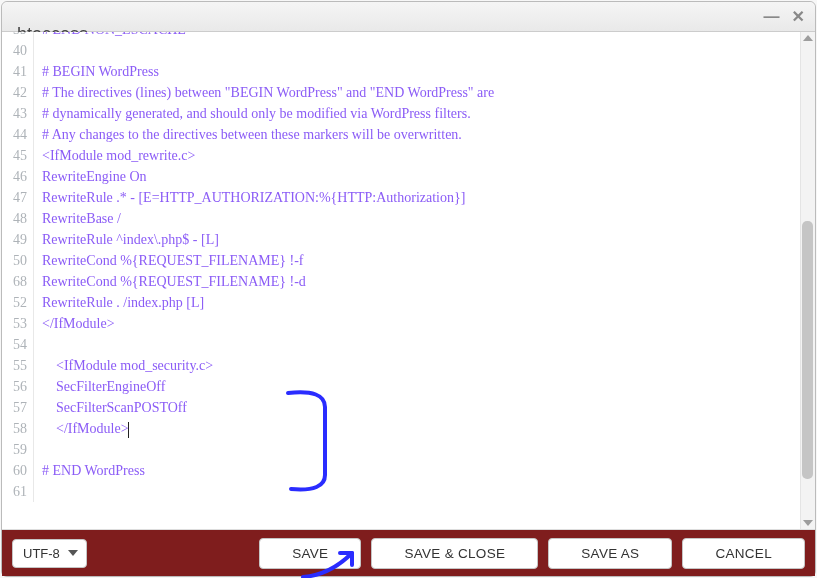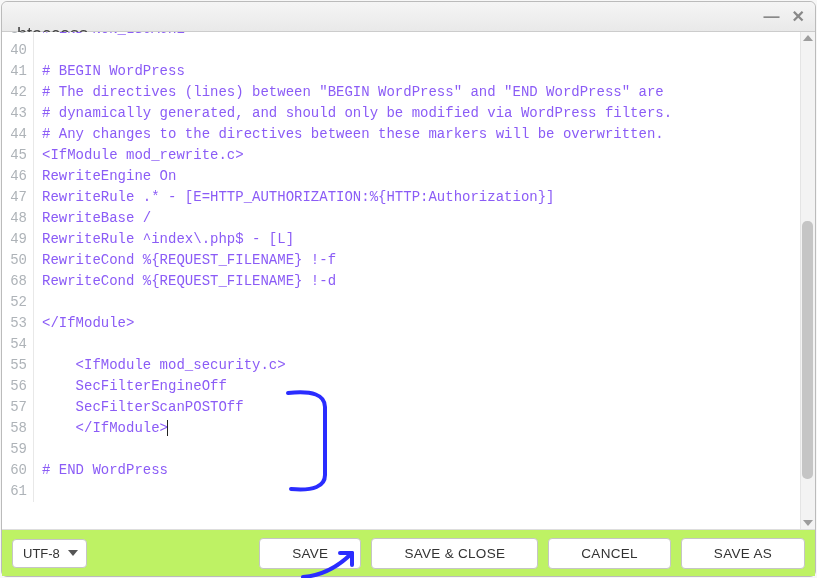--- a/index.html
+++ b/index.html
@@ -77,21 +77,21 @@
     width: 0; height: 0;
     border-left: 5px solid transparent;
     border-right: 5px solid transparent;
     right: 2px;
   }
   .scroll-arrow.up { top: 3px; border-bottom: 6px solid #9d9d9d; }
   .scroll-arrow.down { bottom: 3px; border-top: 6px solid #9d9d9d; }
   .editor {
     position: absolute;
     inset: 0 15px 0 0;
-    font-family: Liberation Mono, monospace;
+    font-family: Liberation Serif, serif;
     font-size: 14px;
     line-height: 21px;
     overflow: hidden;
   }
   .line {
     display: flex;
     height: 21px;
     white-space: pre;
   }
   .gutter {
@@ -102,21 +102,21 @@
     border-right: 1px solid #e8e8e8;
     flex-shrink: 0;
     user-select: none;
   }
   .code {
     padding-left: 8px;
     color: #8b5cf6;
   }
   .footer {
     height: 46px;
-    background: #bef264;
+    background: #7f1d1d;
     display: flex;
     align-items: center;
     padding: 0 10px;
     gap: 10px;
   }
   .enc-select {
     border: 1px solid #c5c5c5;
     border-radius: 4px;
     background: #fff;
     padding: 6px 26px 6px 10px;
@@ -180,21 +180,21 @@
         <div class="line"><div class="gutter">42</div><div class="code"># The directives (lines) between "BEGIN WordPress" and "END WordPress" are</div></div>
         <div class="line"><div class="gutter">43</div><div class="code"># dynamically generated, and should only be modified via WordPress filters.</div></div>
         <div class="line"><div class="gutter">44</div><div class="code"># Any changes to the directives between these markers will be overwritten.</div></div>
         <div class="line"><div class="gutter">45</div><div class="code">&lt;IfModule mod_rewrite.c&gt;</div></div>
         <div class="line"><div class="gutter">46</div><div class="code">RewriteEngine On</div></div>
         <div class="line"><div class="gutter">47</div><div class="code">RewriteRule .* - [E=HTTP_AUTHORIZATION:%{HTTP:Authorization}]</div></div>
         <div class="line"><div class="gutter">48</div><div class="code">RewriteBase /</div></div>
         <div class="line"><div class="gutter">49</div><div class="code">RewriteRule ^index\.php$ - [L]</div></div>
         <div class="line"><div class="gutter">50</div><div class="code">RewriteCond %{REQUEST_FILENAME} !-f</div></div>
         <div class="line"><div class="gutter">68</div><div class="code">RewriteCond %{REQUEST_FILENAME} !-d</div></div>
-        <div class="line"><div class="gutter">52</div></div>
+        <div class="line"><div class="gutter">52</div><div class="code">RewriteRule . /index.php [L]</div></div>
         <div class="line"><div class="gutter">53</div><div class="code">&lt;/IfModule&gt;</div></div>
         <div class="line"><div class="gutter">54</div><div class="code"></div></div>
         <div class="line"><div class="gutter">55</div><div class="code">    &lt;IfModule mod_security.c&gt;</div></div>
         <div class="line"><div class="gutter">56</div><div class="code">    SecFilterEngineOff</div></div>
         <div class="line"><div class="gutter">57</div><div class="code">    SecFilterScanPOSTOff</div></div>
         <div class="line"><div class="gutter">58</div><div class="code">    &lt;/IfModule&gt;<span class="cursor-caret"></span></div></div>
         <div class="line"><div class="gutter">59</div><div class="code"></div></div>
         <div class="line"><div class="gutter">60</div><div class="code"># END WordPress</div></div>
         <div class="line"><div class="gutter">61</div><div class="code"></div></div>
       </div>
@@ -212,22 +212,22 @@
 
   </div>
 
   <div class="footer">
     <div class="enc-select">
       <span>UTF-8</span>
     </div>
     <div class="spacer"></div>
     <button class="btn">SAVE</button>
     <button class="btn">SAVE &amp; CLOSE</button>
+    <button class="btn">SAVE AS</button>
     <button class="btn">CANCEL</button>
-    <button class="btn">SAVE AS</button>
   </div>
 
   <div class="annotation" style="left:298px; top:539px;">
     <svg width="70" height="40">
       <path d="M3 36 Q30 34 52 12" stroke="#2a2cff" stroke-width="4" fill="none" stroke-linecap="round"></path>
       <path d="M52 12 L40 12 M52 12 L52 24" stroke="#2a2cff" stroke-width="4" fill="none" stroke-linecap="round"></path>
     </svg>
   </div>
 
 </div>

